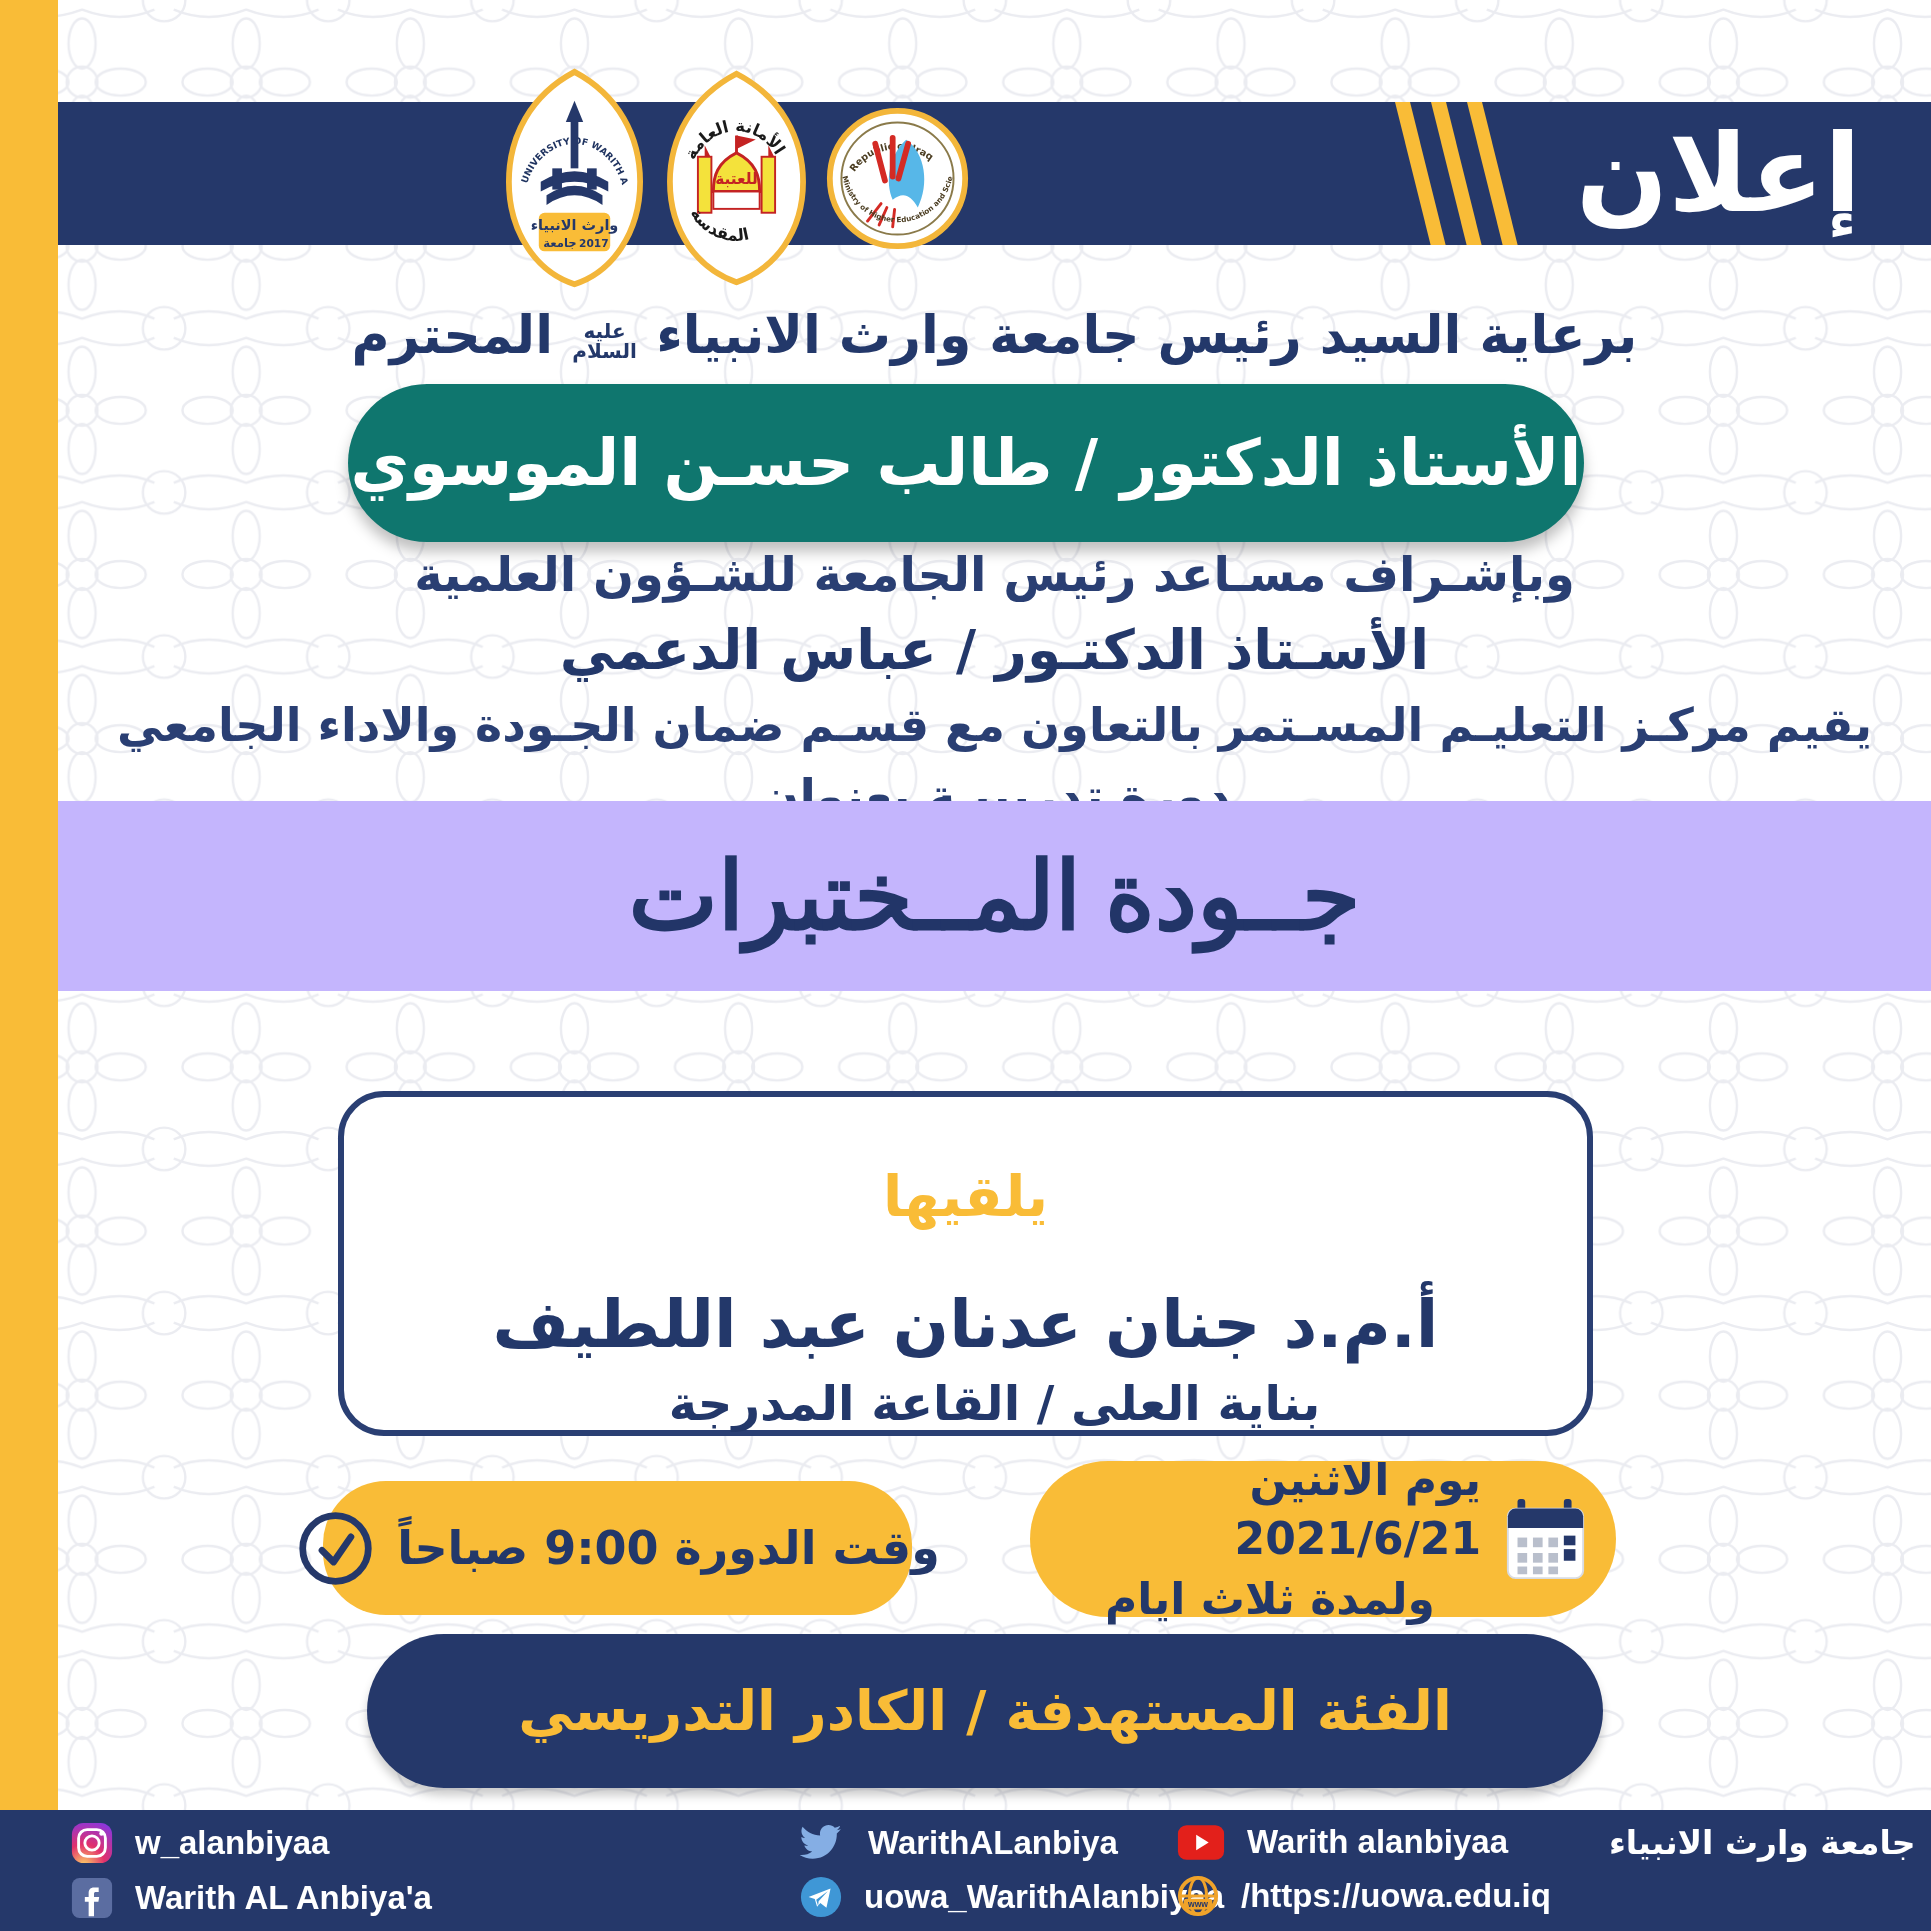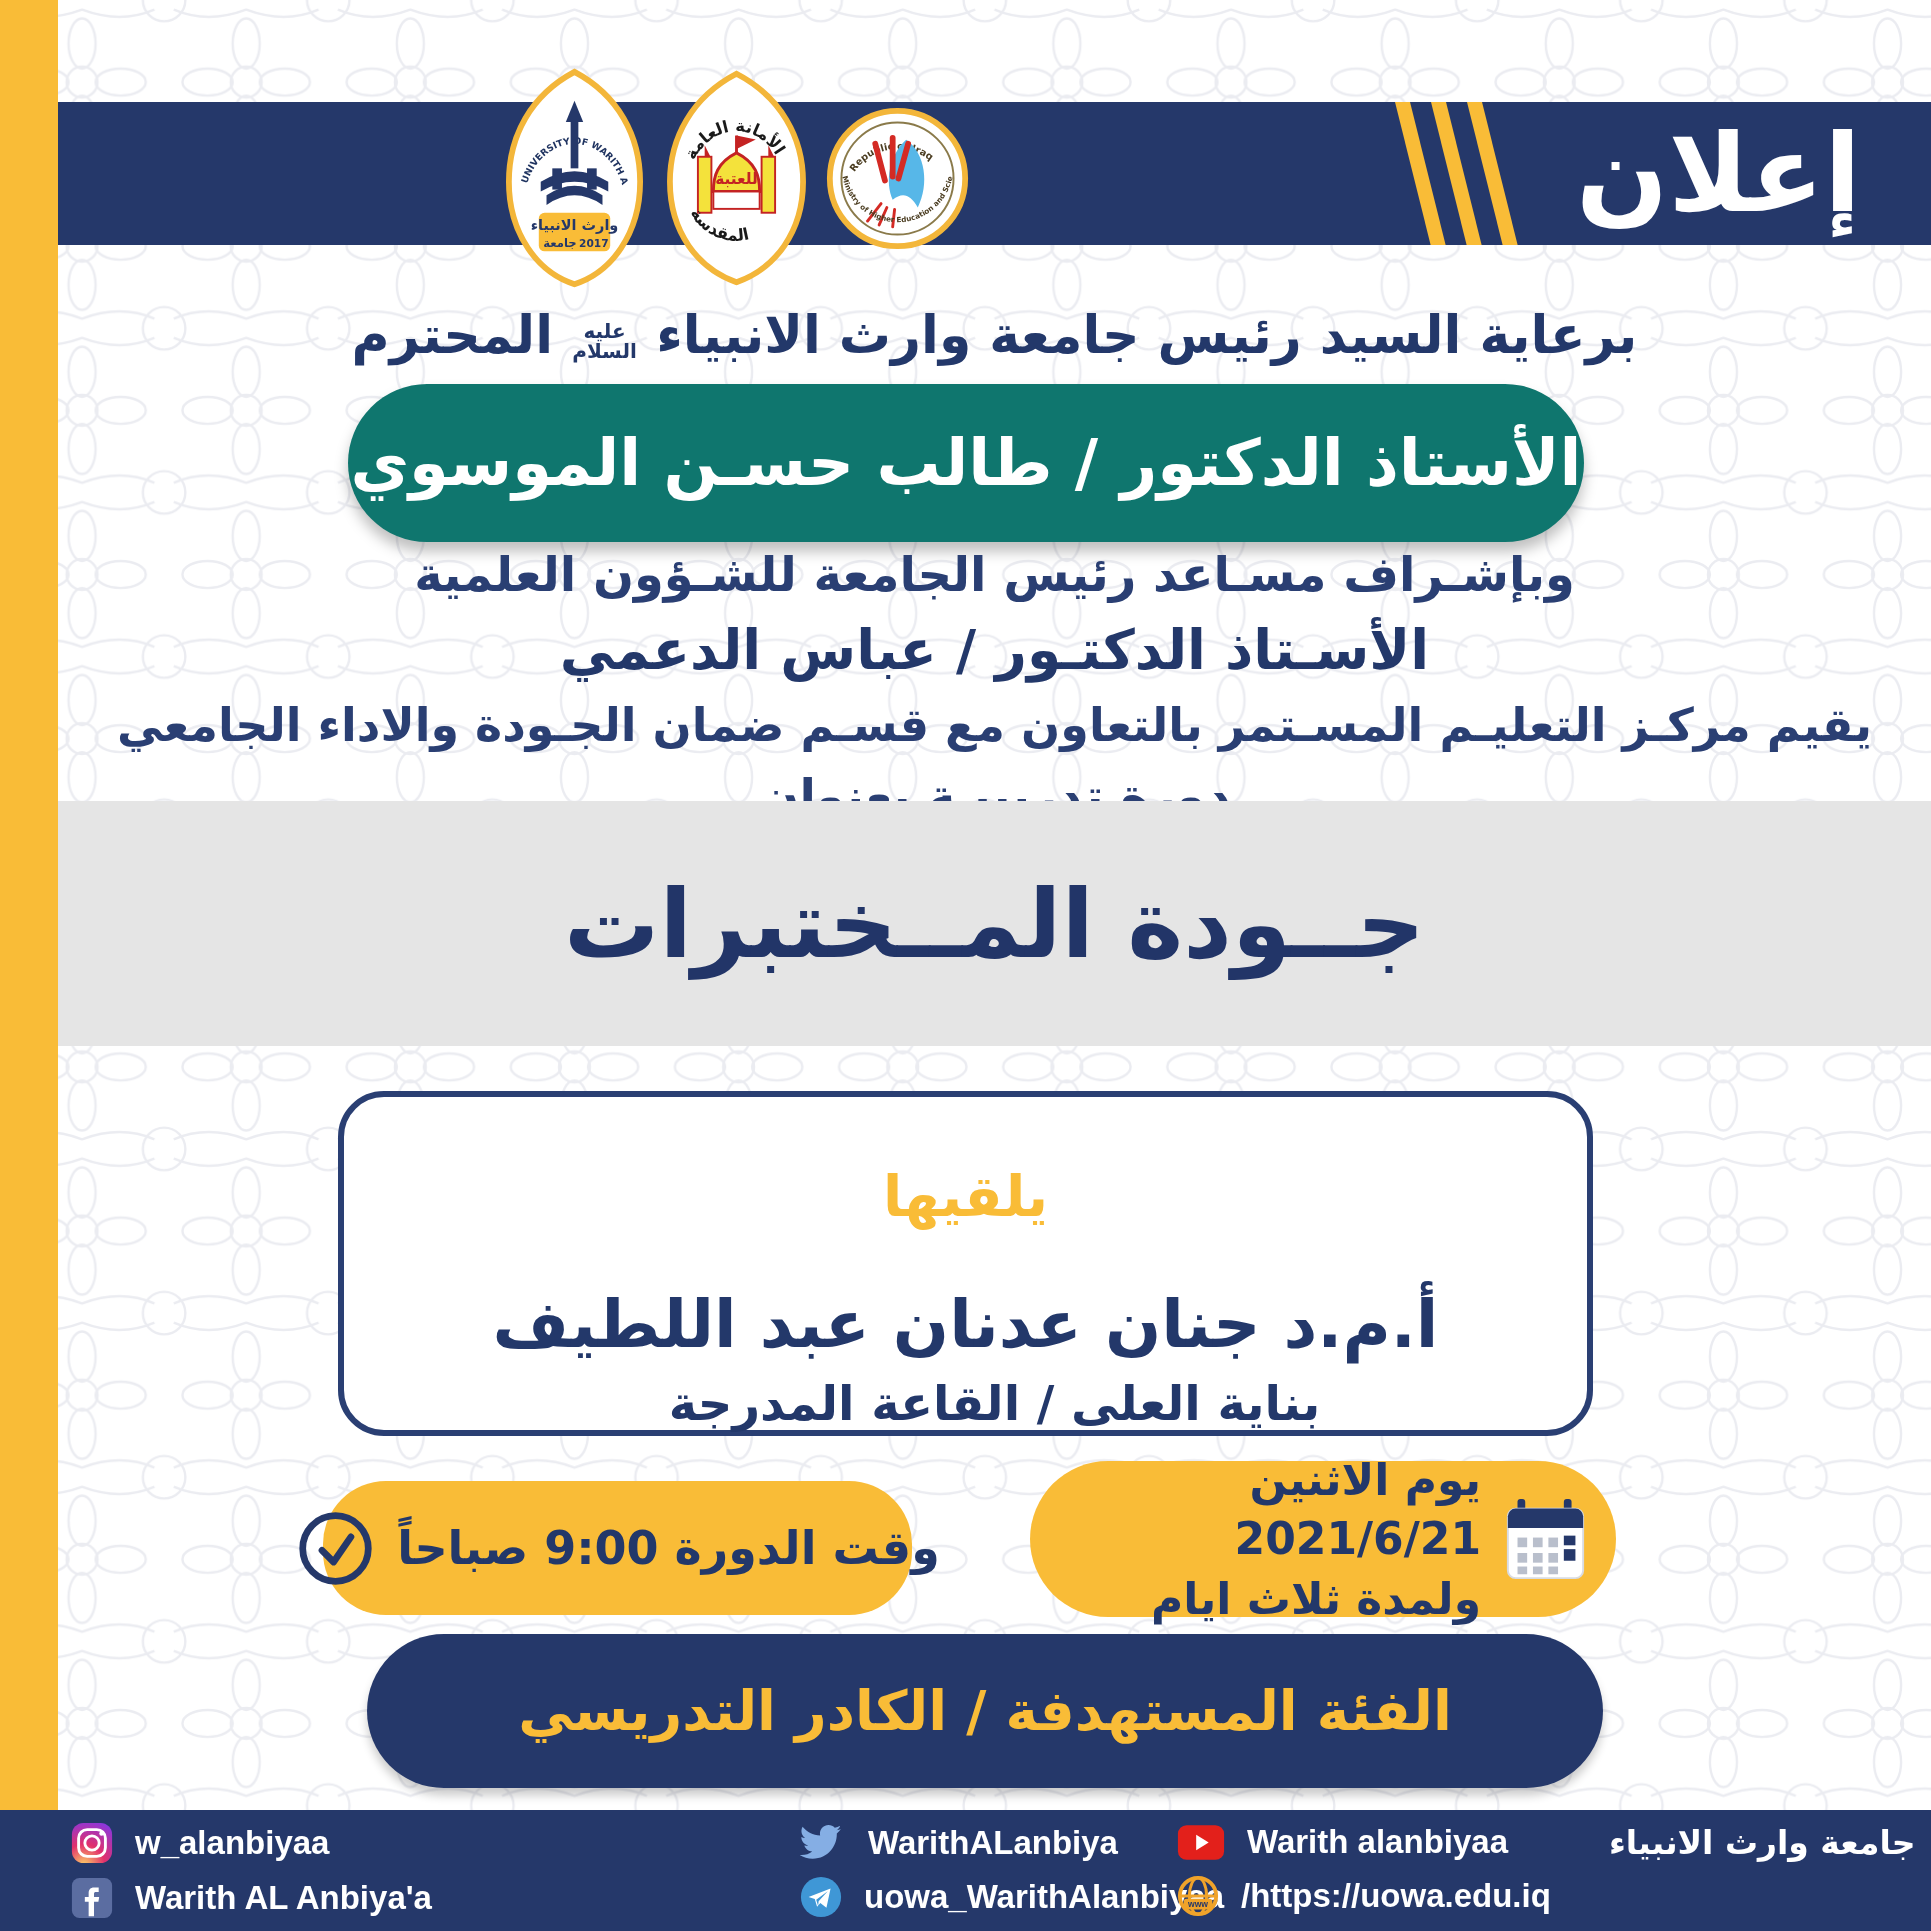--- a/index.html
+++ b/index.html
@@ -33,39 +33,39 @@
   .intro-block{
     position:absolute;left:58px;right:0;top:546px;height:255px;display:flex;flex-direction:column;
     justify-content:space-evenly;align-items:center;direction:rtl;z-index:2;color:#2a3f73;font-weight:bold;gap:16px;
   }
   .line-supervision{font-size:48px;}
   .line-supervisor{font-size:55px;color:#23386a;}
   .line-organizer{font-size:46px;}
   .line-course-intro{font-size:48px;}
   
   .title-band{
-    position:absolute;left:58px;right:0;top:801px;height:245px;background:#e5e5e5;z-index:2;
-    display:flex;align-items:center;justify-content:center;
+    position:absolute;left:58px;right:0;top:801px;height:190px;background:#c4b5fd;z-index:2;
+    display:flex;align-items:center;justify-content:center;font-family:Liberation Serif, serif;
   }
   .course-title{font-size:95px;font-weight:bold;color:#223568;direction:rtl;}
   
   .lecturer-box{
     position:absolute;left:338px;width:1255px;top:1091px;height:345px;background:#ffffff;
     border:6.8px solid #2a3f73;border-radius:46px;z-index:2;display:flex;flex-direction:column;
     align-items:center;justify-content:space-evenly;direction:rtl;padding:9.7px 0;box-sizing:border-box;
   }
   .lecturer-label{color:#f9bc37;font-size:56px;font-weight:bold;}
   .lecturer-name{color:#23386a;font-size:66px;font-weight:bold;}
   .location-line{top:1375px;font-size:48px;font-weight:bold;color:#23386a;}
   
   .date-pill{
     position:absolute;left:1030px;width:586px;top:1461px;height:156px;background:#f9bc37;border-radius:78px;
     display:flex;align-items:center;justify-content:center;gap:23px;z-index:2;padding:0 29px;box-sizing:border-box;
   }
-  .date-lines{display:flex;flex-direction:column;align-items:flex-start;direction:rtl;color:#23386a;font-weight:bold;font-size:44px;line-height:1.35;}
+  .date-lines{display:flex;flex-direction:column;align-items:center;direction:rtl;color:#23386a;font-weight:bold;font-size:44px;line-height:1.35;}
   .time-pill{
     position:absolute;left:323px;width:589px;top:1481px;height:134px;background:#f9bc37;border-radius:63px;
     display:flex;align-items:center;justify-content:center;gap:21px;z-index:2;padding:0 27px;box-sizing:border-box;
   }
   .time-text{direction:rtl;color:#23386a;font-weight:bold;font-size:46px;white-space:nowrap;}
   .target-pill{
     position:absolute;left:367px;width:1236px;top:1634px;height:154px;background:#25386a;border-radius:77px;
     display:flex;align-items:center;justify-content:center;z-index:2;
     color:#f9bc37;font-size:55px;font-weight:bold;direction:rtl;box-shadow:0 7.7px 9.7px rgba(0,0,0,.2);
   }

